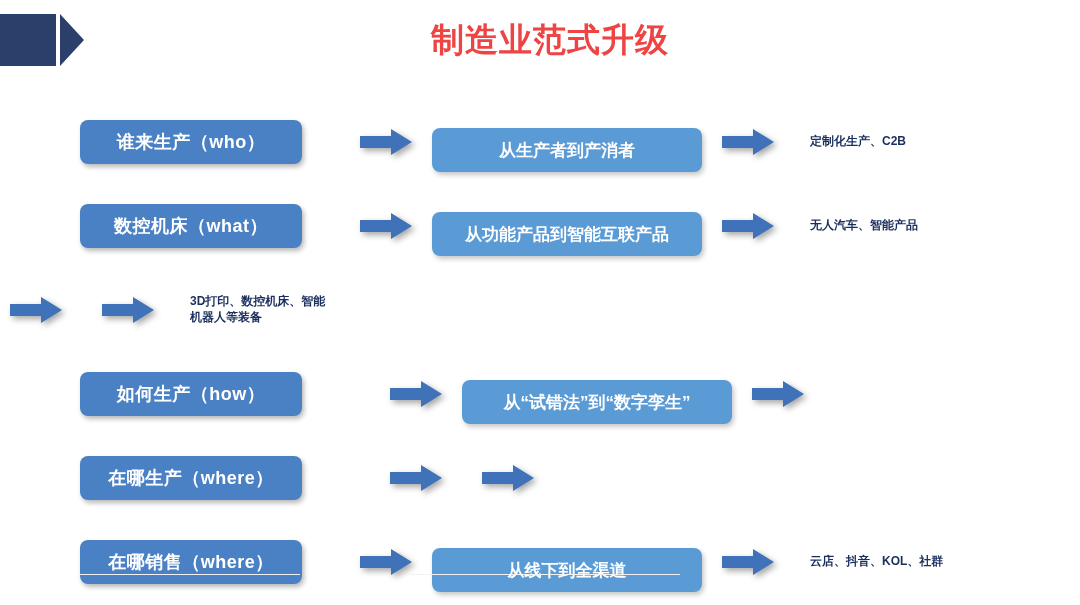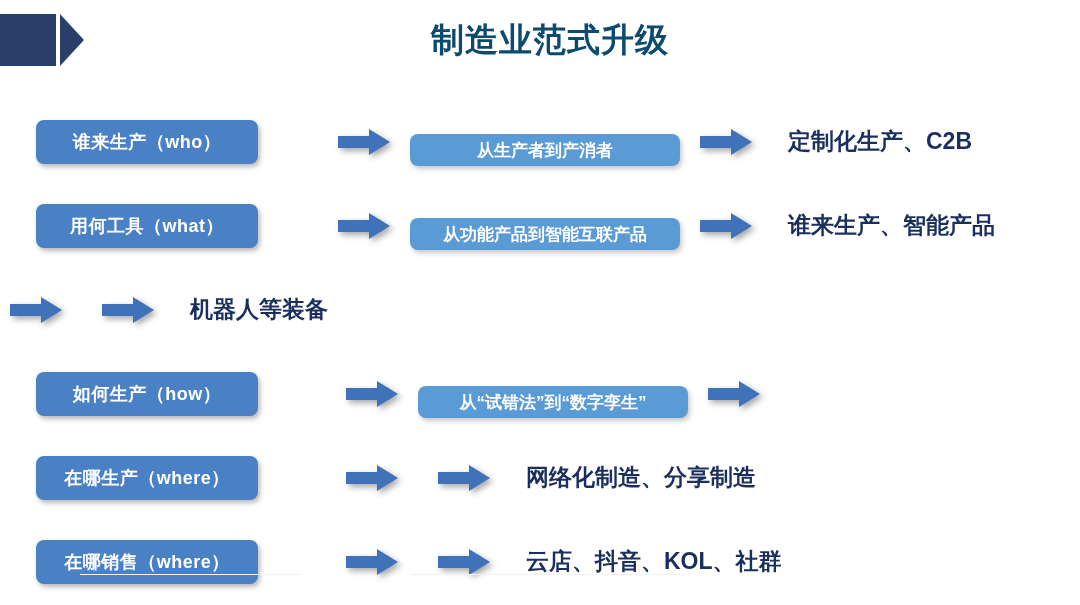--- a/index.html
+++ b/index.html
@@ -48,21 +48,21 @@
     border-left: 24px solid #2b3f6b;
   }
   .page-title {
     position: absolute;
     top: 18px;
     left: 0;
     width: 1080px;
     text-align: center;
     font-size: 33px;
     font-weight: bold;
-    color: #0c4a6e;
+    color: #ef4444;
     letter-spacing: 1px;
     padding-left: 20px;
     box-sizing: border-box;
   }
 
   
   .rows {
     position: absolute;
     top: 100px;
     left: 0;
@@ -70,21 +70,21 @@
   }
   .row {
     position: relative;
     height: 84px;
     display: flex;
     align-items: center;
   }
 
   .col-left {
     width: 300px;
-    margin-left: 36px;
+    margin-left: 80px;
     display: flex;
     align-items: center;
   }
   .pill-left {
     width: 222px;
     height: 44px;
     background: #4a80c4;
     border-radius: 8px;
     display: flex;
     align-items: center;
@@ -124,39 +124,39 @@
   }
   .arrow-1 { margin-left: 10px; }
 
   .col-mid {
     width: 270px;
     display: flex;
     align-items: center;
   }
   .pill-mid {
     width: 270px;
-    height: 32px;
+    height: 44px;
     background: #5b9bd5;
     border-radius: 8px;
     display: flex;
     align-items: center;
     justify-content: center;
     color: #ffffff;
     font-size: 17px;
     font-weight: bold;
     box-shadow: 2px 3px 5px rgba(0,0,0,0.22);
     white-space: nowrap;
     margin-top: 16px;
   }
 
   .col-right {
     width: 300px;
     margin-left: 16px;
     color: #1b2f5e;
-    font-size: 23px;
+    font-size: 12px;
     font-weight: bold;
     line-height: 1.30;
   }
   .col-right .l2 { display: block; }
 
   
   .bottom-artifact {
     position: absolute;
     bottom: 30px;
     height: 1px;
@@ -195,49 +195,50 @@
         <div class="head"></div>
     </div>
     <div class="col-right">
       <span>定制化生产、C2B</span>
       <span class="l2"></span>
     </div>
   </div>
 
   <div class="row">
     <div class="col-left">
-      <div class="pill-left">用何工具（what）</div>
+      <div class="pill-left">数控机床（what）</div>
     </div>
     <div class="arrow arrow-1">
       <div class="shaft"></div>
         <div class="head"></div>
     </div>
     <div class="col-mid">
       <div class="pill-mid">从功能产品到智能互联产品</div>
     </div>
     <div class="arrow">
       <div class="shaft"></div>
         <div class="head"></div>
     </div>
     <div class="col-right">
-      <span>谁来生产、智能产品</span>
+      <span>无人汽车、智能产品</span>
       <span class="l2"></span>
     </div>
   </div>
 
   <div class="row">
     <div class="arrow arrow-1">
       <div class="shaft"></div>
         <div class="head"></div>
     </div>
     <div class="arrow">
       <div class="shaft"></div>
         <div class="head"></div>
     </div>
     <div class="col-right">
+      <span>3D打印、数控机床、智能</span>
       <span class="l2">机器人等装备</span>
     </div>
   </div>
 
   <div class="row">
     <div class="col-left">
       <div class="pill-left">如何生产（how）</div>
     </div>
     <div class="arrow arrow-1">
       <div class="shaft"></div>
@@ -257,33 +258,32 @@
       <div class="pill-left">在哪生产（where）</div>
     </div>
     <div class="arrow arrow-1">
       <div class="shaft"></div>
         <div class="head"></div>
     </div>
     <div class="arrow">
       <div class="shaft"></div>
         <div class="head"></div>
     </div>
-    <div class="col-right">
-      <span>网络化制造、分享制造</span>
-      <span class="l2"></span>
-    </div>
   </div>
 
   <div class="row">
     <div class="col-left">
       <div class="pill-left">在哪销售（where）</div>
     </div>
     <div class="arrow arrow-1">
       <div class="shaft"></div>
         <div class="head"></div>
+    </div>
+    <div class="col-mid">
+      <div class="pill-mid">从线下到全渠道</div>
     </div>
     <div class="arrow">
       <div class="shaft"></div>
         <div class="head"></div>
     </div>
     <div class="col-right">
       <span>云店、抖音、KOL、社群</span>
       <span class="l2"></span>
     </div>
   </div>

